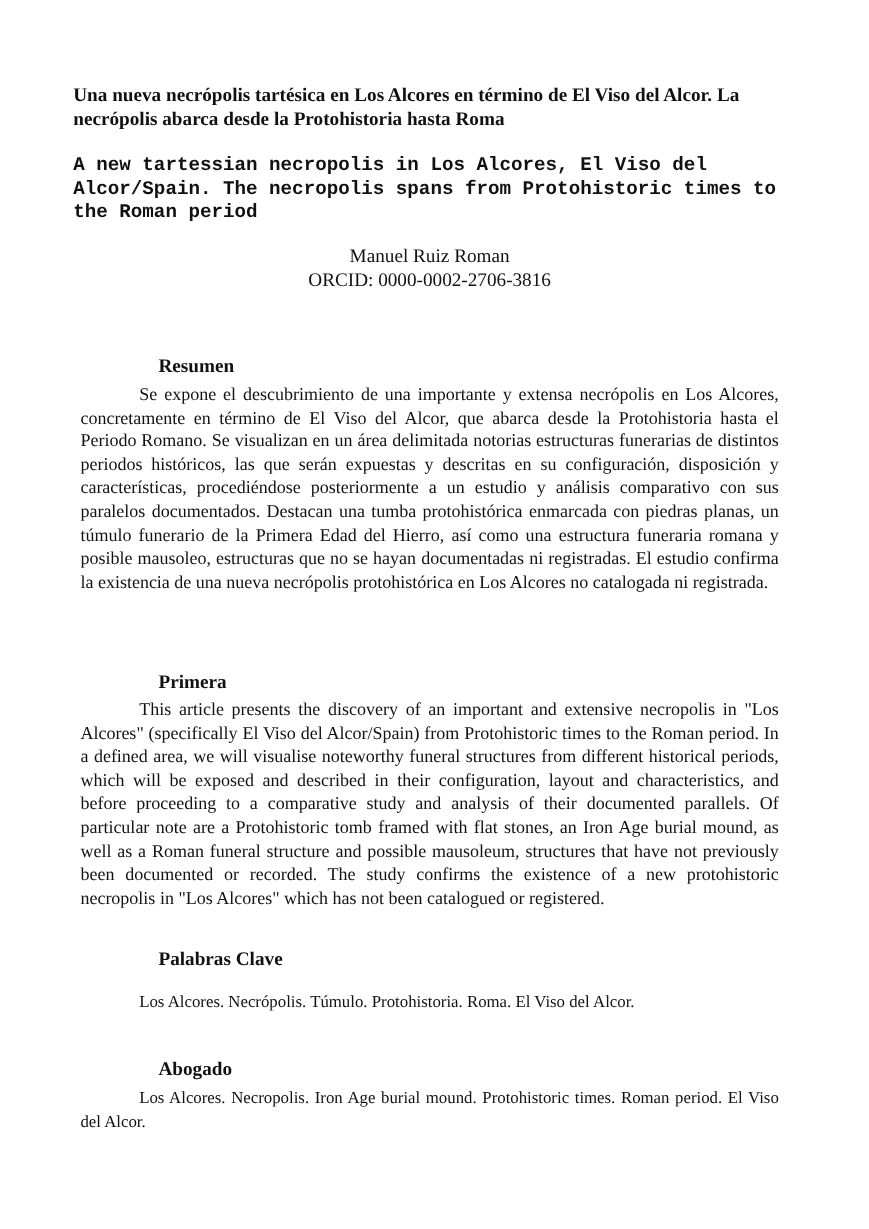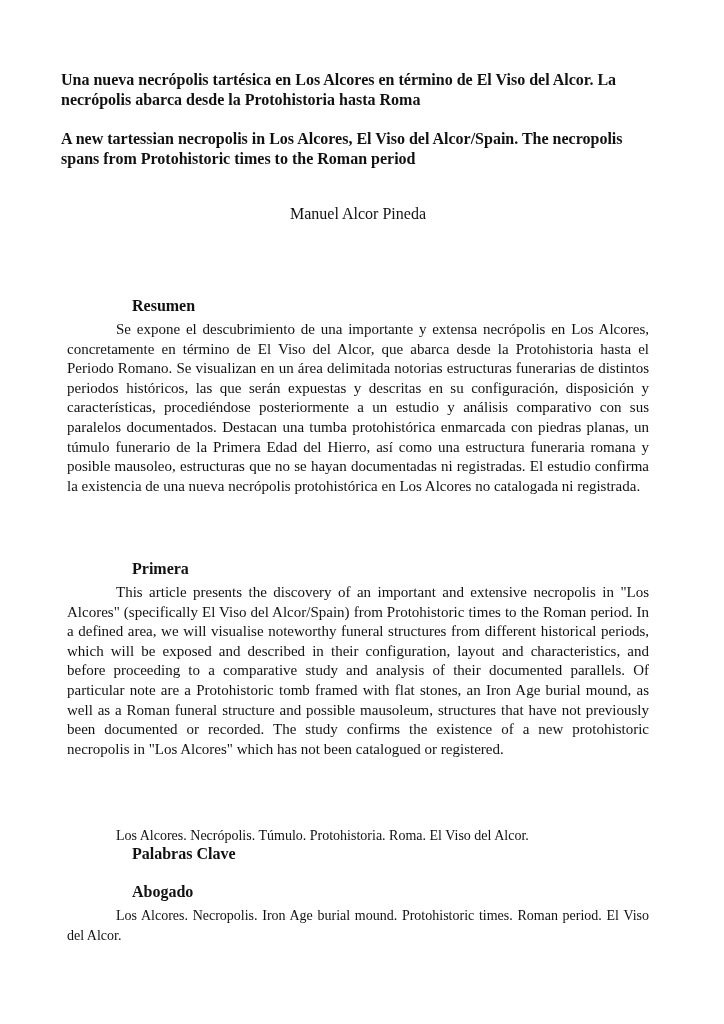--- a/index.html
+++ b/index.html
@@ -25,21 +25,21 @@
       font-weight: bold;
       font-size: 16px;
       line-height: 19.5px;
       text-align: left;
       margin: 0;
       position: absolute;
       left: -6px;
       width: 594px;
     }
     .title-es { top: 70px; }
-    .title-en { top: 129px; }
+    .title-en { top: 129px; font-family: Liberation Mono, monospace; }
     .author-block {
       position: absolute;
       top: 204px;
       left: 0;
       width: 582px;
       text-align: center;
       font-size: 16px;
       line-height: 19.5px;
     }
     .author-block div { margin: 0; }
@@ -74,28 +74,29 @@
   </style>
 </head>
 <body>
 
 <div class="page">
 
   <h1 class="title title-es">Una nueva necrópolis tartésica en Los Alcores en término de El Viso del Alcor. La necrópolis abarca desde la Protohistoria hasta Roma</h1>
   <h1 class="title title-en">A new tartessian necropolis in Los Alcores, El Viso del Alcor/Spain. The necropolis spans from Protohistoric times to the Roman period</h1>
 
   <div class="author-block">
-    <div>Manuel Alcor Pineda</div>
+    <div>Manuel Ruiz Roman</div>
+    <div>ORCID: 0000-0002-2706-3816</div>
   </div>
 
   <h2 class="heading" style="top:280px;">Resumen</h2>
   <p class="para" style="top:320px;">Se expone el descubrimiento de una importante y extensa necrópolis en Los Alcores, concretamente en término de El Viso del Alcor, que abarca desde la Protohistoria hasta el Periodo Romano. Se visualizan en un área delimitada notorias estructuras funerarias de distintos periodos históricos, las que serán expuestas y descritas en su configuración, disposición y características, procediéndose posteriormente a un estudio y análisis comparativo con sus paralelos documentados. Destacan una tumba protohistórica enmarcada con piedras planas, un túmulo funerario de la Primera Edad del Hierro, así como una estructura funeraria romana y posible mausoleo, estructuras que no se hayan documentadas ni registradas. El estudio confirma la existencia de una nueva necrópolis protohistórica en Los Alcores no catalogada ni registrada.</p>
 
   <h2 class="heading" style="top:543px;">Primera</h2>
   <p class="para" style="top:583px;">This article presents the discovery of an important and extensive necropolis in "Los Alcores" (specifically El Viso del Alcor/Spain) from Protohistoric times to the Roman period. In a defined area, we will visualise noteworthy funeral structures from different historical periods, which will be exposed and described in their configuration, layout and characteristics, and before proceeding to a comparative study and analysis of their documented parallels. Of particular note are a Protohistoric tomb framed with flat stones, an Iron Age burial mound, as well as a Roman funeral structure and possible mausoleum, structures that have not previously been documented or recorded. The study confirms the existence of a new protohistoric necropolis in "Los Alcores" which has not been catalogued or registered.</p>
 
-  <h2 class="heading" style="top:828px;">Palabras Clave</h2>
+  <h2 class="heading" style="top:774px;">Palabras Clave</h2>
   <p class="kw" style="top:826px;">Los Alcores. Necrópolis. Túmulo. Protohistoria. Roma. El Viso del Alcor.</p>
 
   <h2 class="heading" style="top:866px;">Abogado</h2>
   <p class="kw" style="top:906px;">Los Alcores. Necropolis. Iron Age burial mound. Protohistoric times. Roman period. El Viso del Alcor.</p>
 
 </div>
 
 </body></html>

